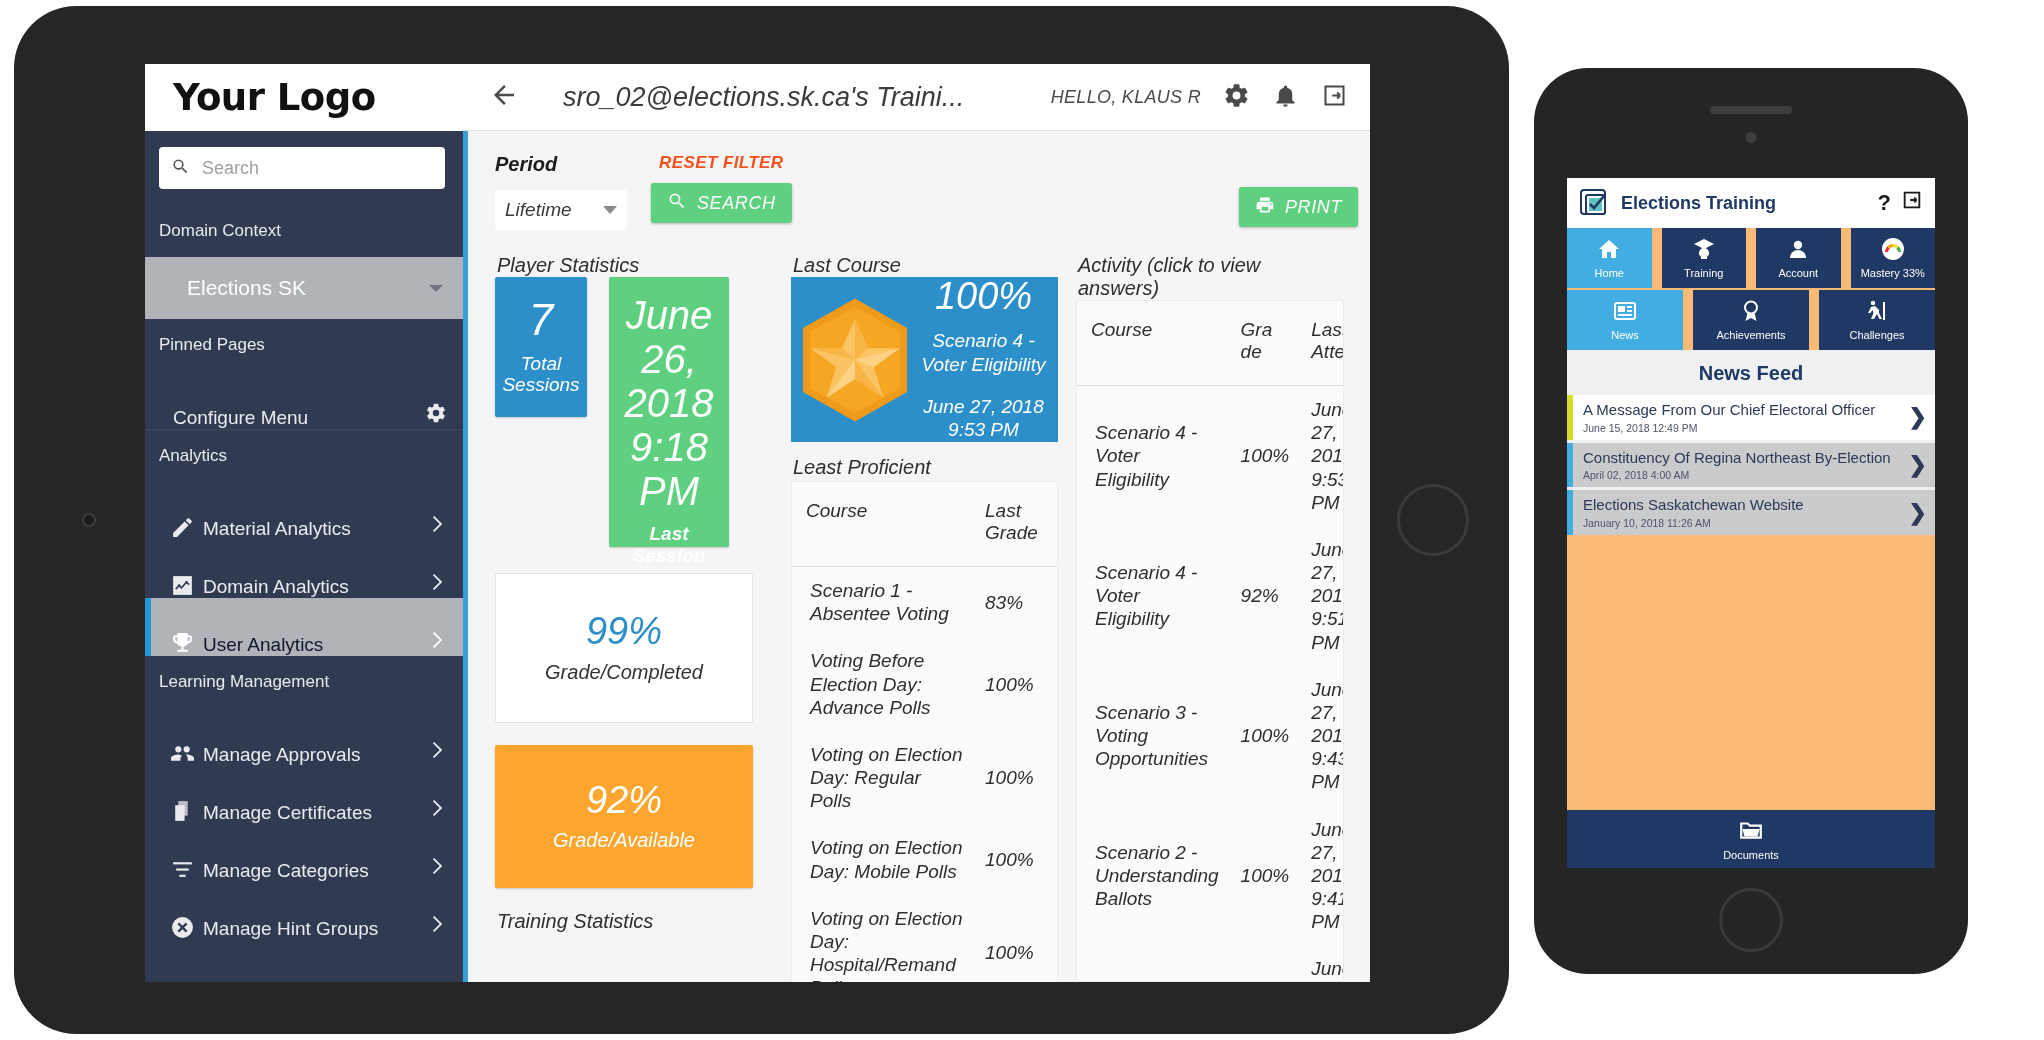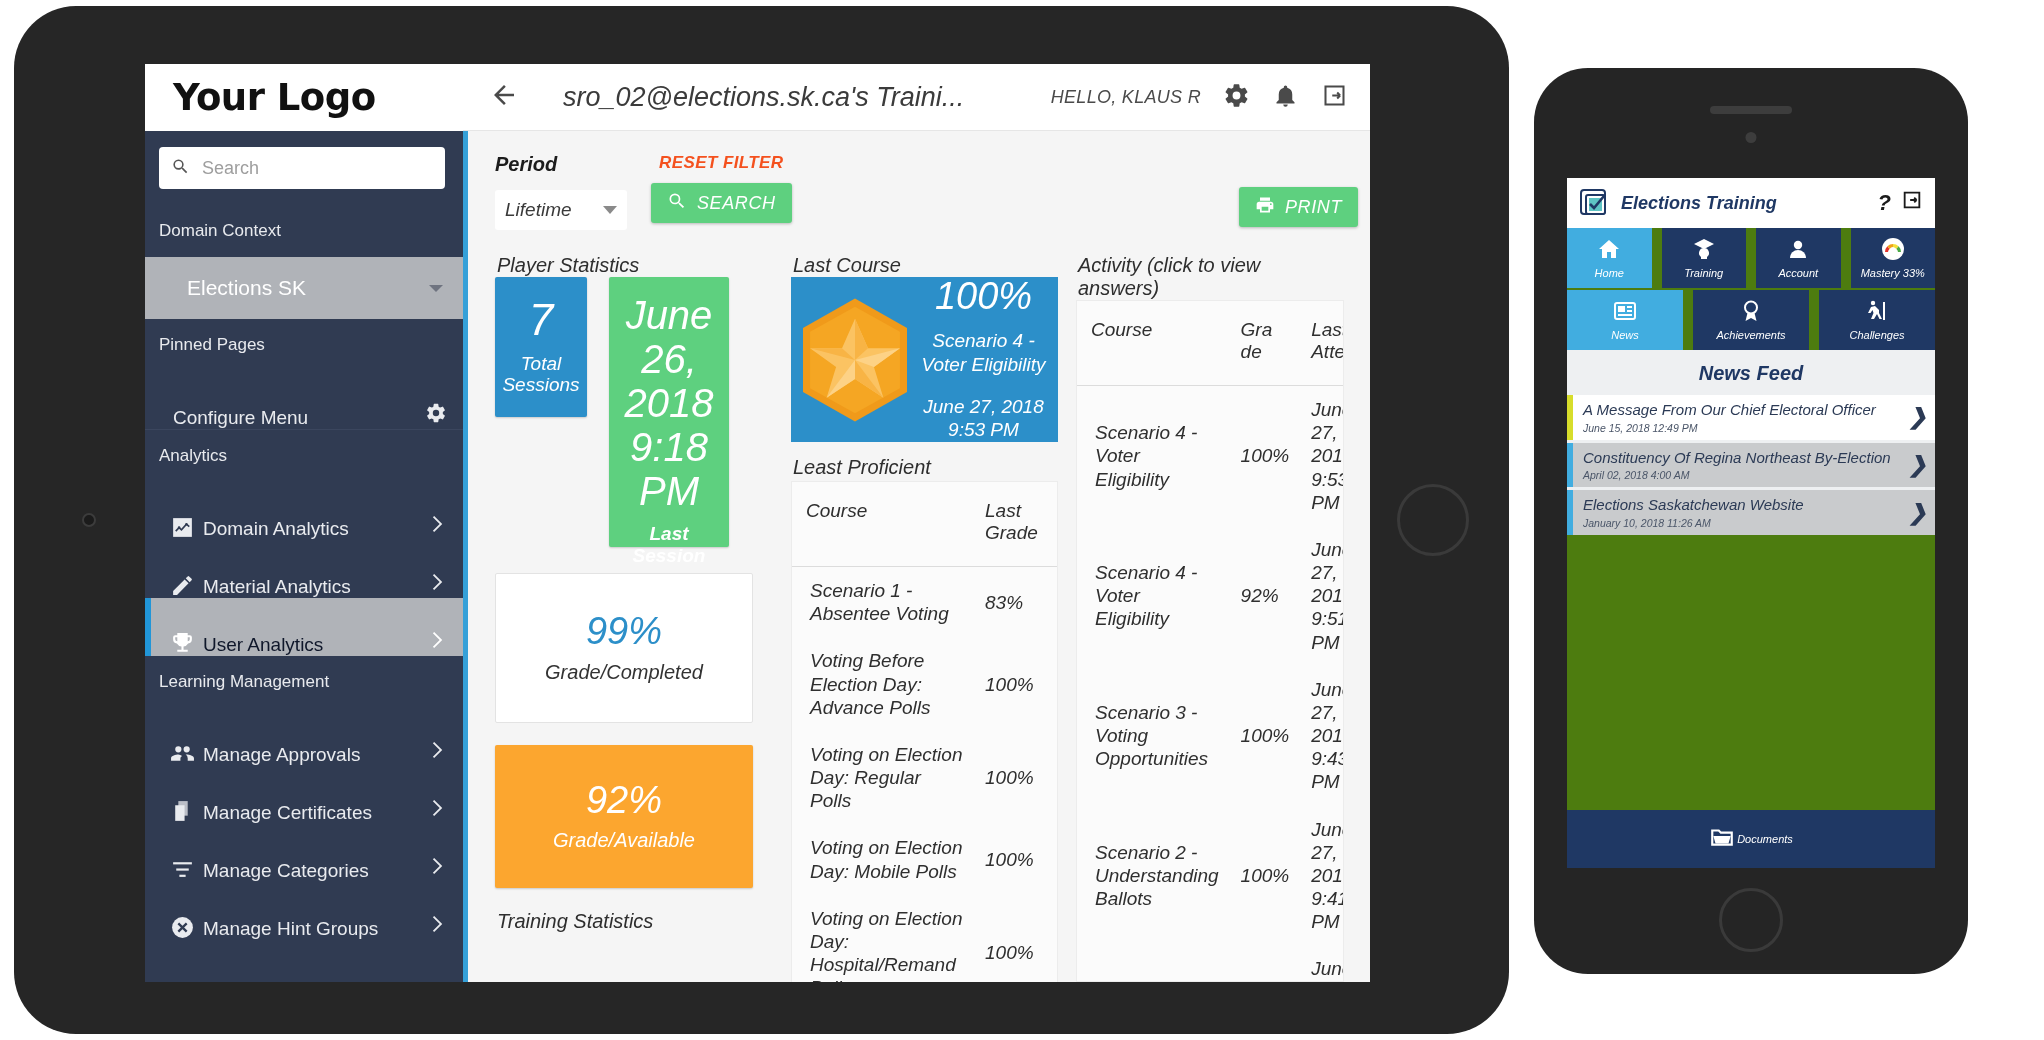--- a/index.html
+++ b/index.html
@@ -109,21 +109,21 @@
   table.dt th { text-align: left; font-weight: 400; font-size: 19px; color: #2f2f2f; padding: 18px 8px 22px 14px; vertical-align: top; border-bottom: 1px solid #dcdcdc; }
   table.dt td { font-size: 19px; color: #2f2f2f; padding: 12px 8px 12px 14px; vertical-align: middle; line-height: 1.22; }
   table.dt td.c-name { padding-left: 18px; }
   .lp-panel { margin-top: 2px; }
   .act-panel { height: 100%; overflow: hidden; }
 
   
   .phone { position: absolute; left: 1534px; top: 68px; width: 434px; height: 906px; background: #252525; border-radius: 54px; }
   .phone-speaker { position: absolute; left: 50%; top: 38px; transform: translateX(-50%); width: 82px; height: 8px; border-radius: 4px; background: #3d3d3d; }
   .phone-cam { position: absolute; left: 50%; top: 64px; transform: translateX(-50%); width: 11px; height: 11px; border-radius: 50%; background: #3d3d3d; }
-  .phone-screen { position: absolute; left: 33px; top: 110px; width: 368px; height: 690px; background: #4d7c0f; overflow: hidden; font-style: italic; }
+  .phone-screen { position: absolute; left: 33px; top: 110px; width: 368px; height: 690px; background: #fdba74; overflow: hidden; }
   .phone-home { position: absolute; left: 50%; bottom: 22px; transform: translateX(-50%); width: 64px; height: 64px; border-radius: 50%; border: 3px solid #3a3a3a; }
 
   .ph-header { height: 50px; background: #fff; display: flex; align-items: center; padding: 0 12px; gap: 10px; }
   .ph-logo { width: 32px; height: 32px; flex: 0 0 32px; }
   .ph-title { font-size: 18px; font-weight: bold; color: #1f3864; flex: 1; }
   .ph-hdr-ico { font-size: 22px; color: #1b1b1b; font-weight: bold; }
   .ph-hdr-ico svg { width: 22px; height: 22px; fill: #1b1b1b; }
 
   .ph-grid4 { display: flex; height: 60px; }
   .ph-grid3 { display: flex; height: 60px; margin-top: 2px; }
@@ -134,21 +134,21 @@
   .ph-cell .ic svg { width: 24px; height: 24px; fill: #fff; }
 
   .ph-feed-title { text-align: center; font-size: 20px; font-weight: bold; color: #1f3864; padding: 12px 0 10px; background: #eef0f2; }
   .ph-news { background: #eef0f2; }
   .news-item { display: flex; align-items: center; border-left: 6px solid #41ade0; background: #c9cbcd; margin-bottom: 3px; padding: 6px 8px 6px 10px; }
   .news-item.first { background: #ffffff; border-left-color: #d7dd2b; }
   .news-body { flex: 1; min-width: 0; }
   .news-title { font-size: 15px; color: #2b3a55; line-height: 1.18; }
   .news-date { font-size: 10.5px; color: #4a5568; margin-top: 3px; }
   .news-chev { font-size: 22px; color: #2b3a55; font-weight: bold; padding-left: 6px; }
-  .ph-docs { position: absolute; left: 0; right: 0; bottom: 0; height: 58px; background: #1f3864; color: #fff; display: flex; align-items: center; justify-content: center; gap: 2px; }
+  .ph-docs { position: absolute; left: 0; right: 0; bottom: 0; height: 58px; background: #1f3864; color: #fff; display: flex; flex-direction: column; align-items: center; justify-content: center; gap: 2px; }
   .ph-docs .lbl { font-size: 11px; }
   .ph-docs svg { width: 26px; height: 26px; fill: #fff; }
 </style>
 </head>
 <body>
 
 <div class="stage">
 
   <div class="tablet">
     <div class="tablet-cam"></div>
@@ -187,41 +187,41 @@
               </svg>
           </span>
         </div>
         <div class="divider-line"></div>
 
         <div class="sect-head">Analytics</div>
 
         <div class="nav-item sub">
           <span class="ico">
             <svg viewBox="0 0 24 24">
+                <path d="M3 17.25V21h3.75L17.81 9.94l-3.75-3.75zM20.71 7.04a1 1 0 0 0 0-1.41l-2.34-2.34a1 1 0 0 0-1.41 0l-1.83 1.83 3.75 3.75z"></path>
+              </svg>
+          </span>
+          <span class="lbl">Material Analytics</span>
+          <span class="chev">
+            <svg viewBox="0 0 24 24">
+                <path d="M8.6 4.6L16 12l-7.4 7.4L10 20.8 18.8 12 10 3.2z"></path>
+              </svg>
+          </span>
+        </div>
+
+        <div class="nav-item sub">
+          <span class="ico">
+            <svg viewBox="0 0 24 24">
                 <path d="M3 3h18v18H3z" fill="#e9ebef"></path>
                 <path d="M5.5 15.5l3.2-3.4 2.3 2.1 4.8-5.4 2.7 2.3" stroke="#303b52" stroke-width="1.6" fill="none"></path>
                 <circle cx="8.7" cy="12.1" r="1.2" fill="#303b52"></circle>
                 <circle cx="15.8" cy="8.8" r="1.2" fill="#303b52"></circle>
               </svg>
           </span>
           <span class="lbl">Domain Analytics</span>
-          <span class="chev">
-            <svg viewBox="0 0 24 24">
-                <path d="M8.6 4.6L16 12l-7.4 7.4L10 20.8 18.8 12 10 3.2z"></path>
-              </svg>
-          </span>
-        </div>
-
-        <div class="nav-item sub">
-          <span class="ico">
-            <svg viewBox="0 0 24 24">
-                <path d="M3 17.25V21h3.75L17.81 9.94l-3.75-3.75zM20.71 7.04a1 1 0 0 0 0-1.41l-2.34-2.34a1 1 0 0 0-1.41 0l-1.83 1.83 3.75 3.75z"></path>
-              </svg>
-          </span>
-          <span class="lbl">Material Analytics</span>
           <span class="chev">
             <svg viewBox="0 0 24 24">
                 <path d="M8.6 4.6L16 12l-7.4 7.4L10 20.8 18.8 12 10 3.2z"></path>
               </svg>
           </span>
         </div>
 
         <div class="nav-item sub active">
           <span class="ico">
             <svg viewBox="0 0 24 24">

